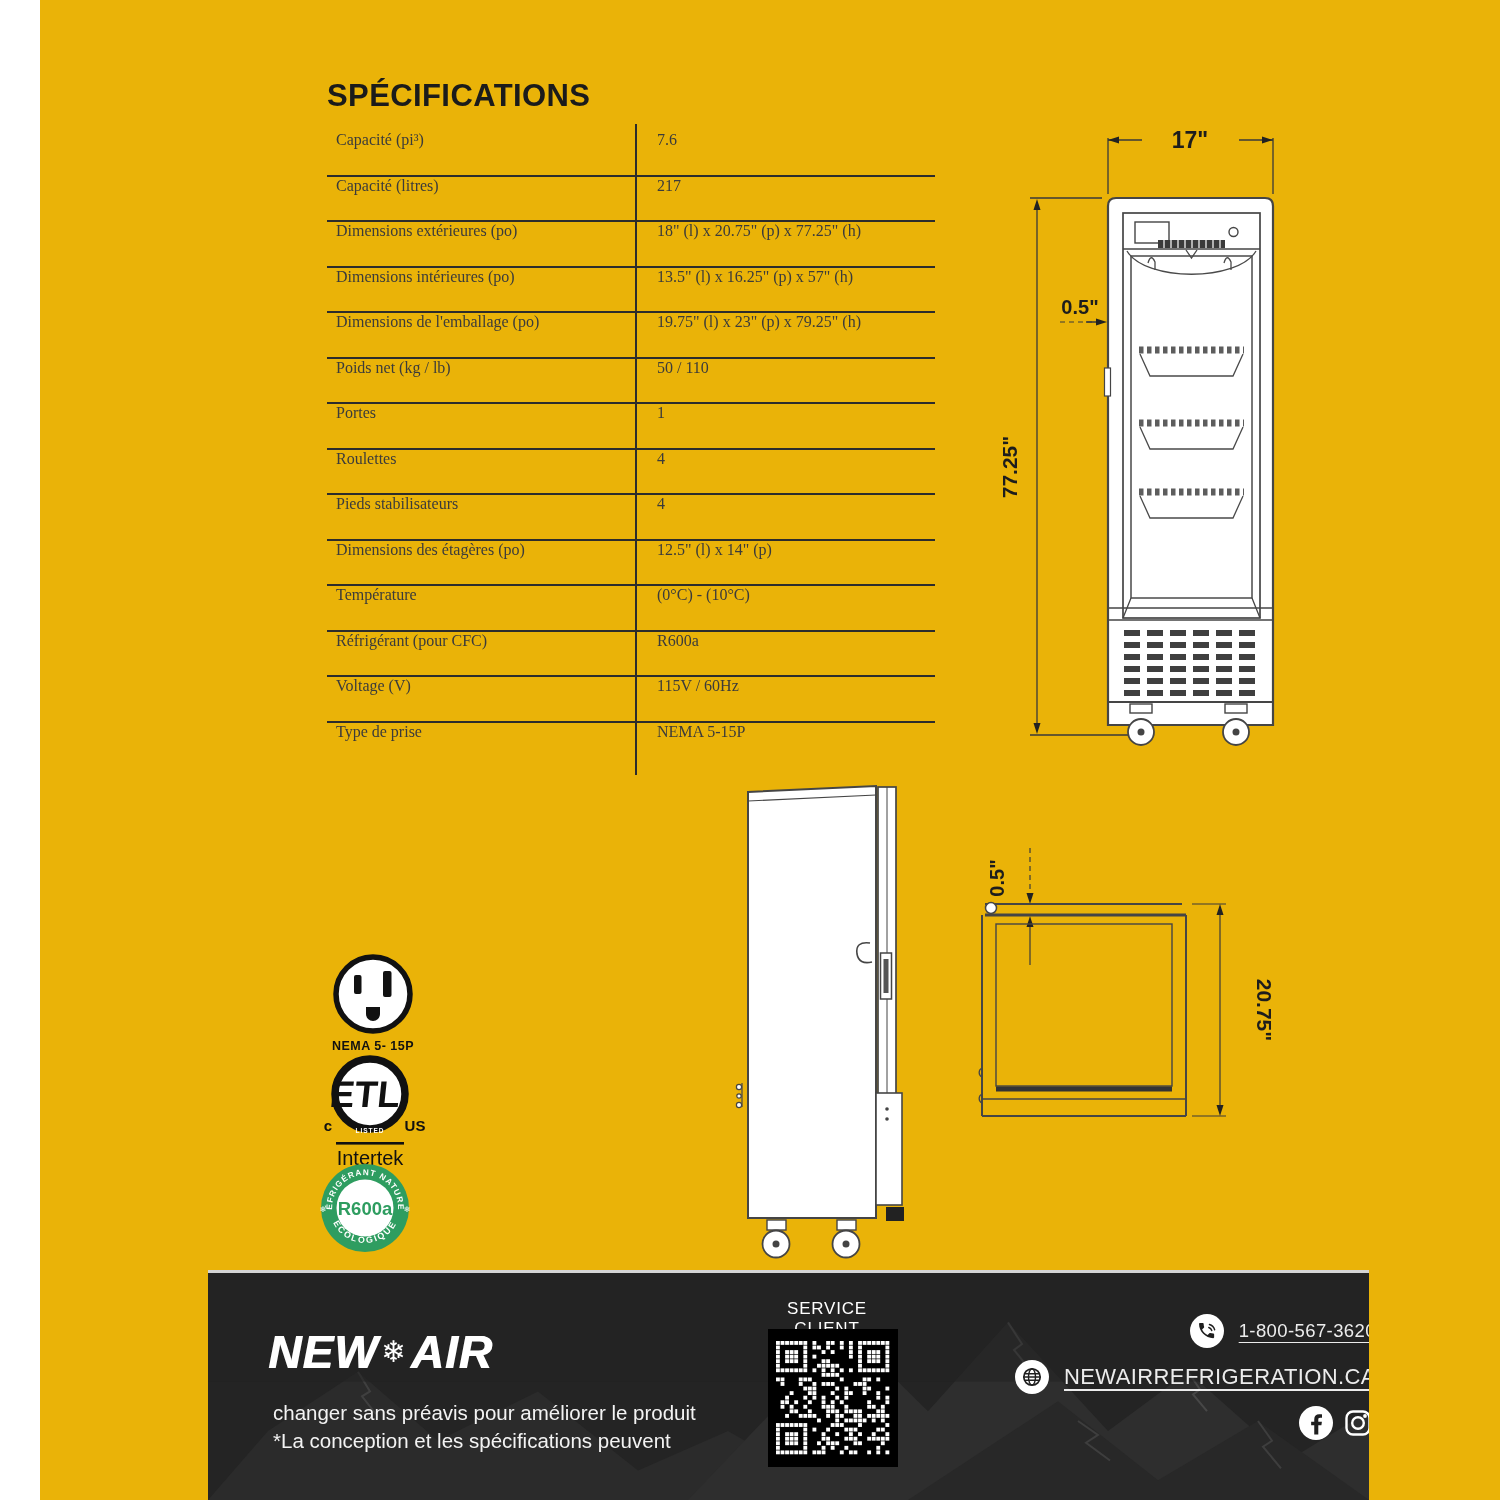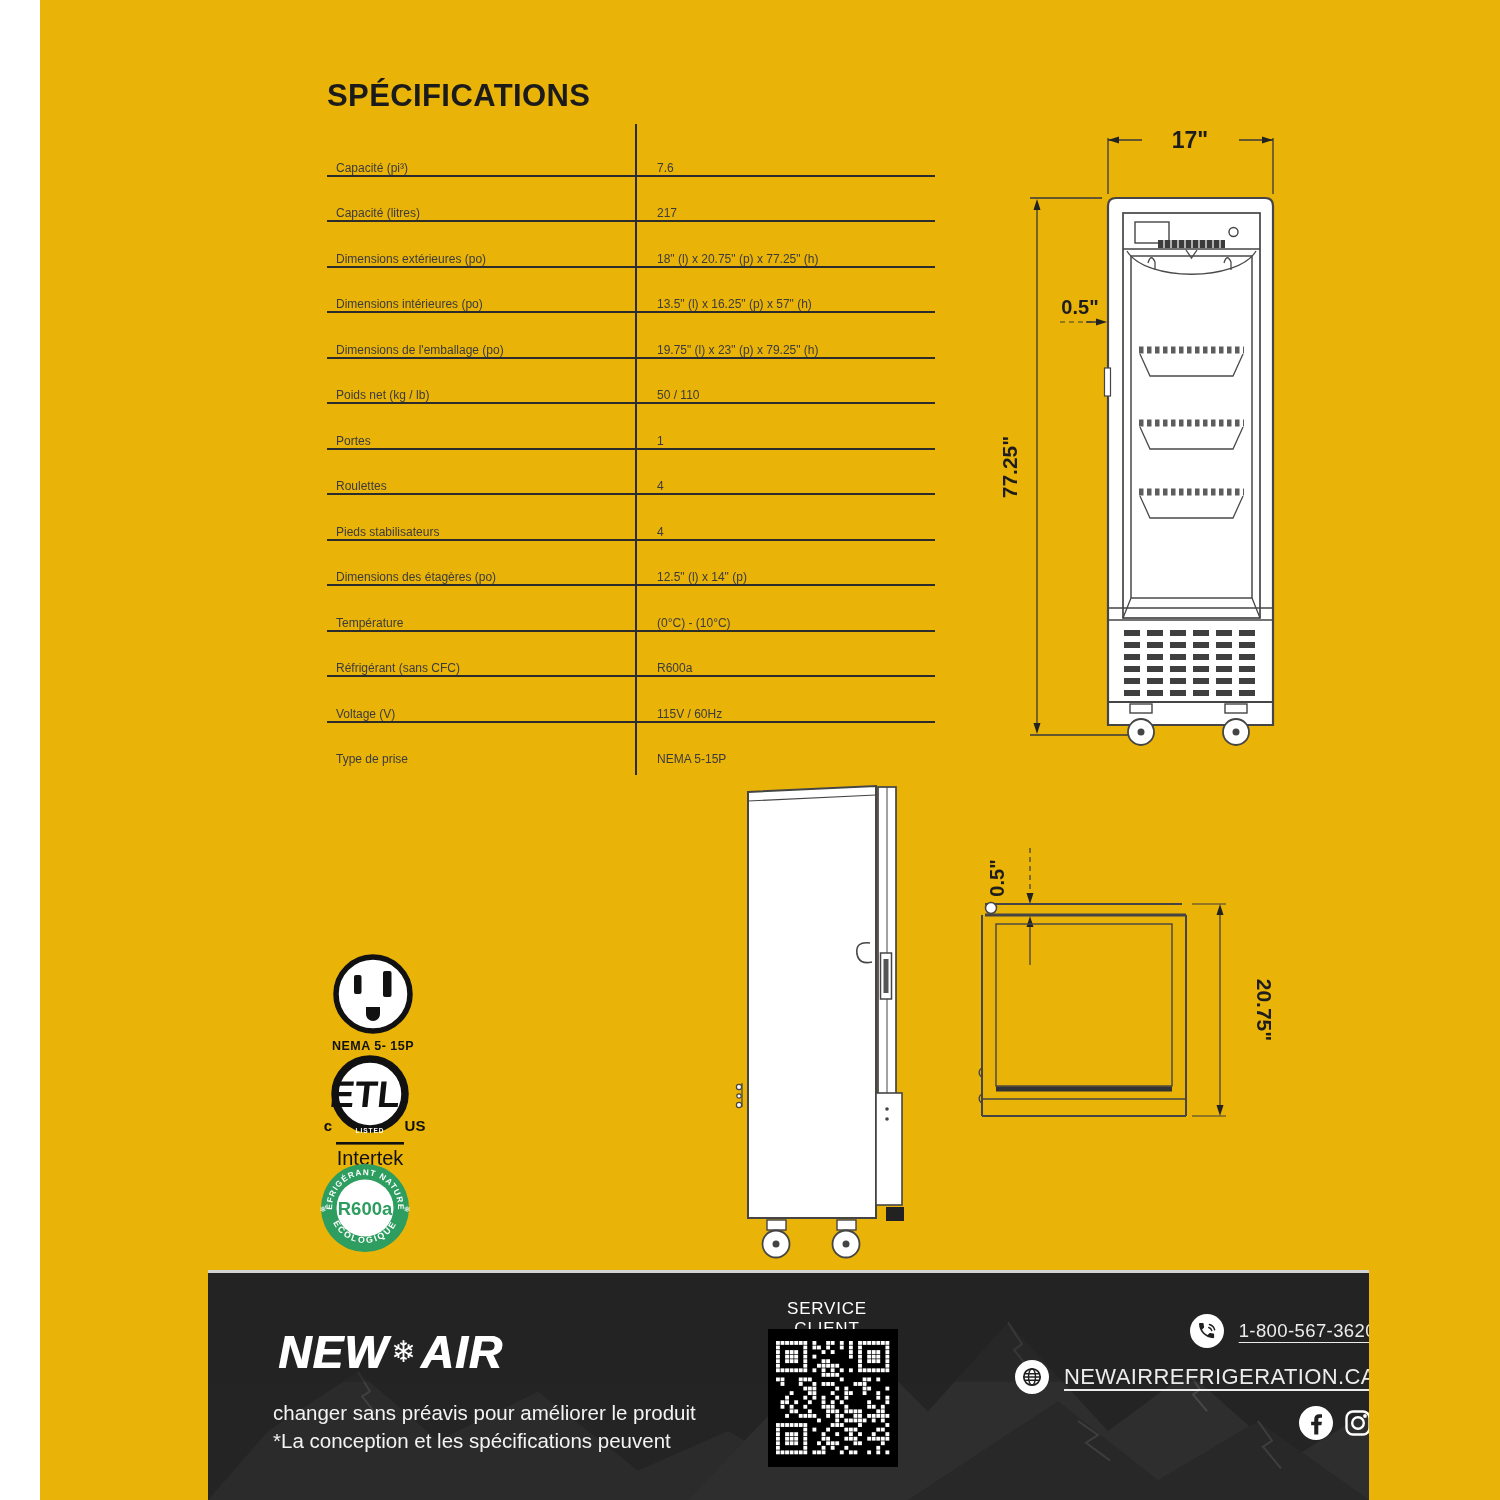--- a/index.html
+++ b/index.html
@@ -7,42 +7,42 @@
   .page { position:relative; width:1500px; height:1500px; background:#eab308; overflow:hidden;margin-left:40px; }
 
   .title { position:absolute; left:287px; top:78px; font-size:31px; font-weight:700;
            color:#1b1b1b; letter-spacing:0.4px; }
 
   
   .spec-table { position:absolute; left:287px; top:131px; width:608px; height:635px;
                 display:flex; flex-direction:column; }
   .spec-table::before { content:""; position:absolute; left:308px; top:-7px; bottom:-9px;
                 width:2px; background:#2c2c2c; }
-  .spec-row { flex:1; display:flex; align-items:flex-end; font-size:12px; color:#3b3b3b; }
+  .spec-row { flex:1; display:flex; align-items:flex-start; font-size:16px; color:#3b3b3b;font-family:Liberation Serif, serif; }
   .spec-row:not(:last-child){ border-bottom:2px solid #2c2c2c; }
   .spec-label { width:308px; padding-left:9px; }
   .spec-value { flex:1; padding-left:22px; }
 
   
   svg { font-family:"Liberation Sans", sans-serif; }
   .front-view { position:absolute; left:950px; top:110px; }
   .side-view  { position:absolute; left:690px; top:775px; }
   .top-view   { position:absolute; left:920px; top:820px; }
   .dim-text { font-weight:700; fill:#1d1d1d; }
 
   
   .nema  { position:absolute; left:272px; top:950px; }
   .etl   { position:absolute; left:266px; top:1048px; }
   .r600a { position:absolute; left:263px; top:1146px; }
 
   
   .footer { position:absolute; left:168px; top:1270px; width:1161px; height:230px;
             background:#232323; border-top:3px solid #d4d4d4; overflow:hidden; }
   .mountains { position:absolute; left:0; top:0; width:100%; height:100%; }
-  .brand { position:absolute; left:70px; top:52px; color:#ffffff; font-size:46px;
+  .brand { position:absolute; left:60px; top:52px; color:#ffffff; font-size:46px;
            font-style:italic; font-weight:700; letter-spacing:1px; white-space:nowrap;
            text-shadow:1px 0 0 #fff; }
   .brand .flake { font-family:"DejaVu Sans", sans-serif; font-style:normal; font-size:30px;
            vertical-align:6px; margin:0 3px; text-shadow:none; }
   .disclaimer { position:absolute; left:65px; top:126px; color:#f3f3f3; font-size:20.5px;
            line-height:1.35; }
   .service-label { position:absolute; left:544px; top:26px; width:150px; text-align:center;
            color:#ffffff; font-size:17px; letter-spacing:0.8px; }
   .qr-box { position:absolute; left:560px; top:56px; width:130px; height:138px;
            background:#000000; display:flex; align-items:center; justify-content:center; }
@@ -99,21 +99,21 @@
       </div>
     <div class="spec-row">
         <div class="spec-label">Dimensions des étagères (po)</div>
         <div class="spec-value">12.5" (l) x 14" (p)</div>
       </div>
     <div class="spec-row">
         <div class="spec-label">Température</div>
         <div class="spec-value">(0°C) - (10°C)</div>
       </div>
     <div class="spec-row">
-        <div class="spec-label">Réfrigérant (sans CFC)</div>
+        <div class="spec-label">Réfrigérant (pour CFC)</div>
         <div class="spec-value">R600a</div>
       </div>
     <div class="spec-row">
         <div class="spec-label">Voltage (V)</div>
         <div class="spec-value">115V / 60Hz</div>
       </div>
     <div class="spec-row">
         <div class="spec-label">Type de prise</div>
         <div class="spec-value">NEMA 5-15P</div>
       </div>

